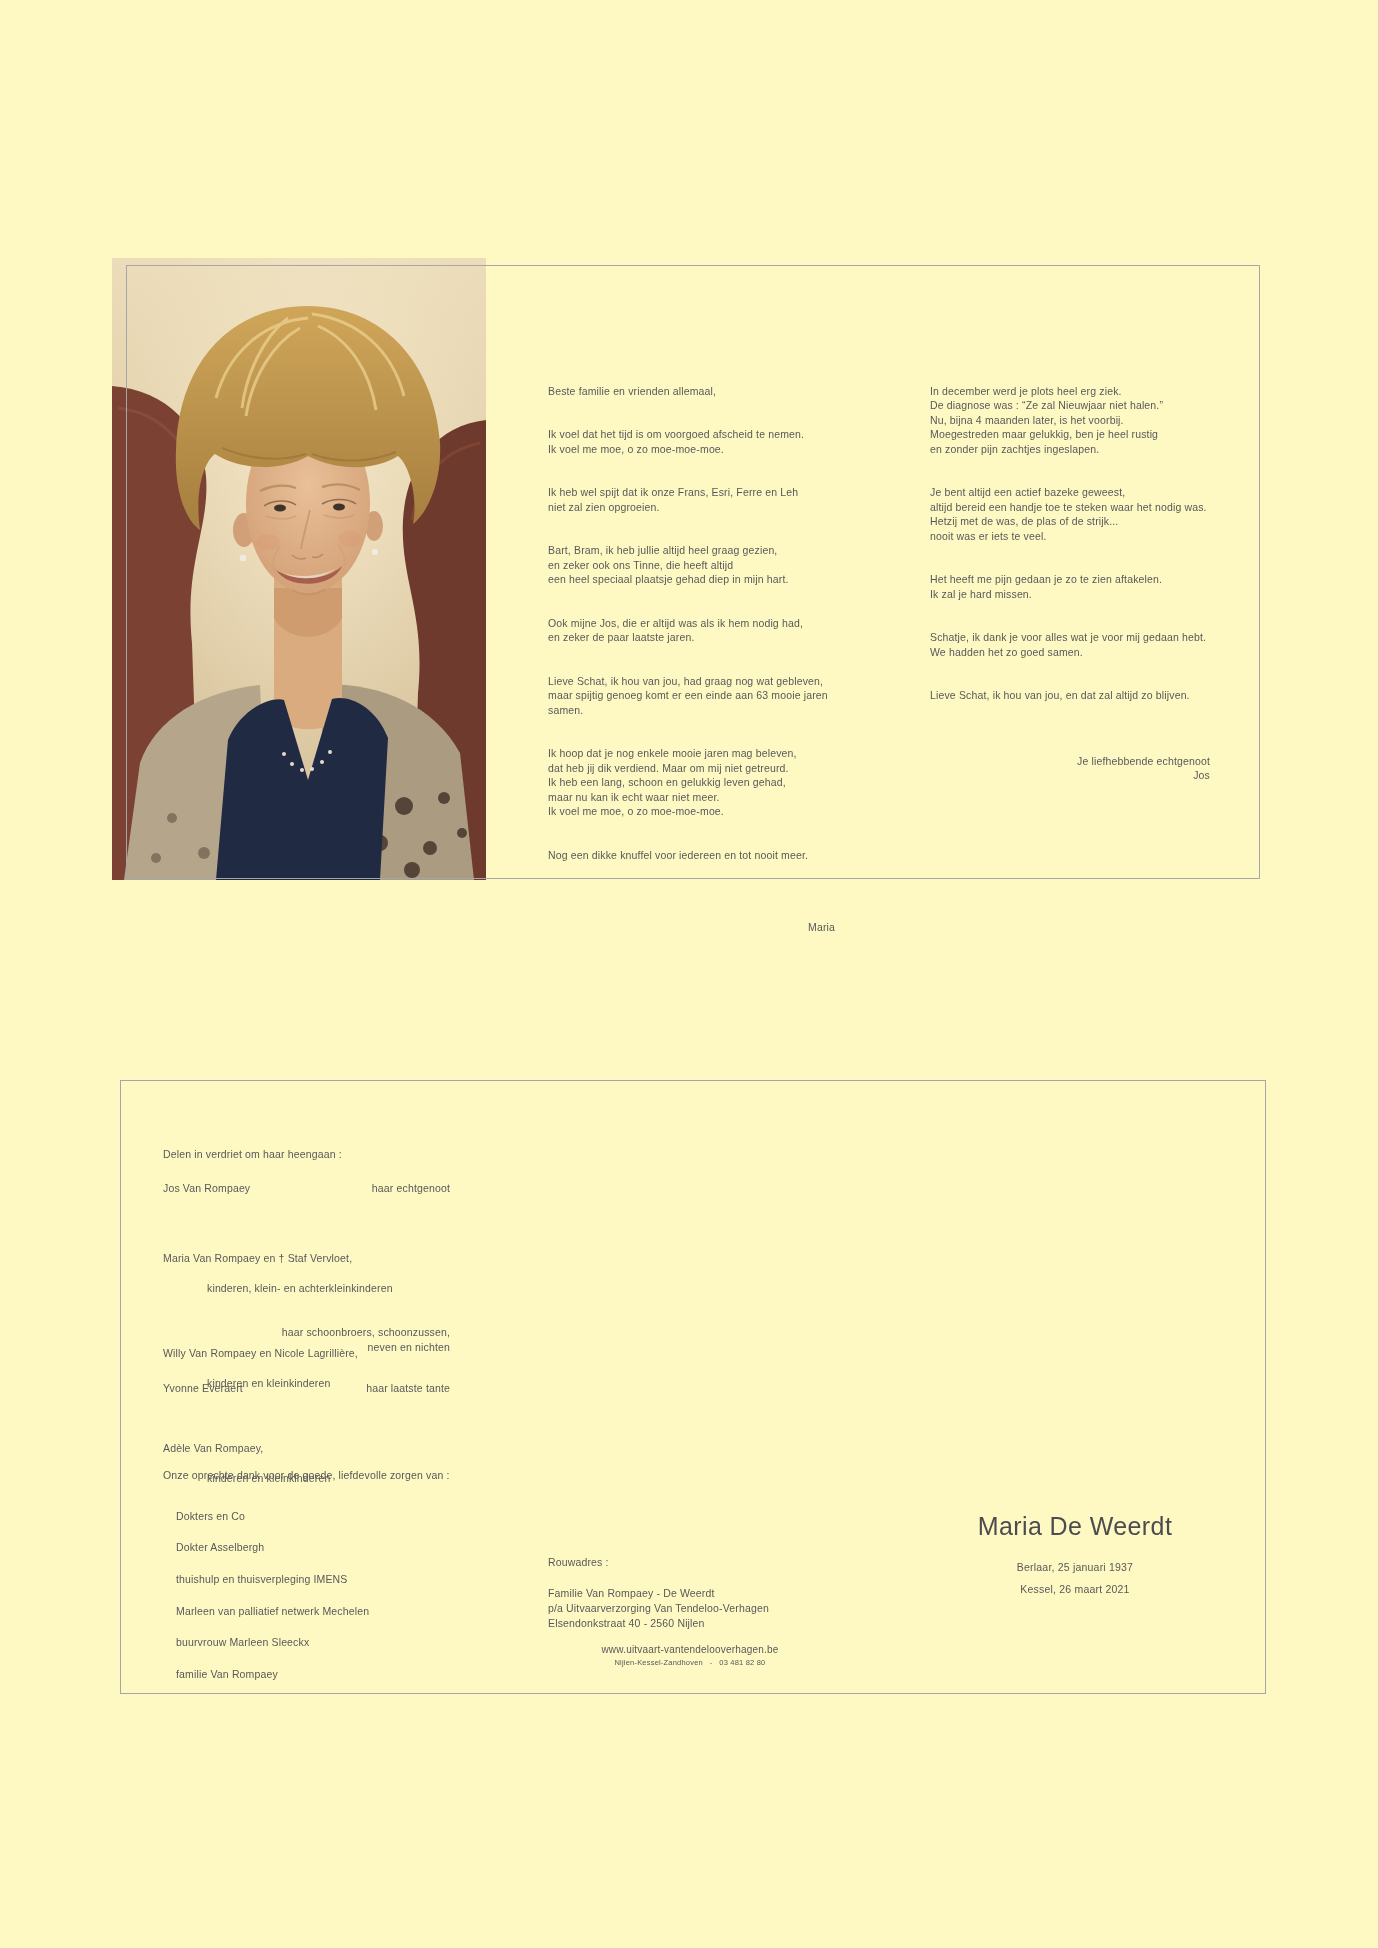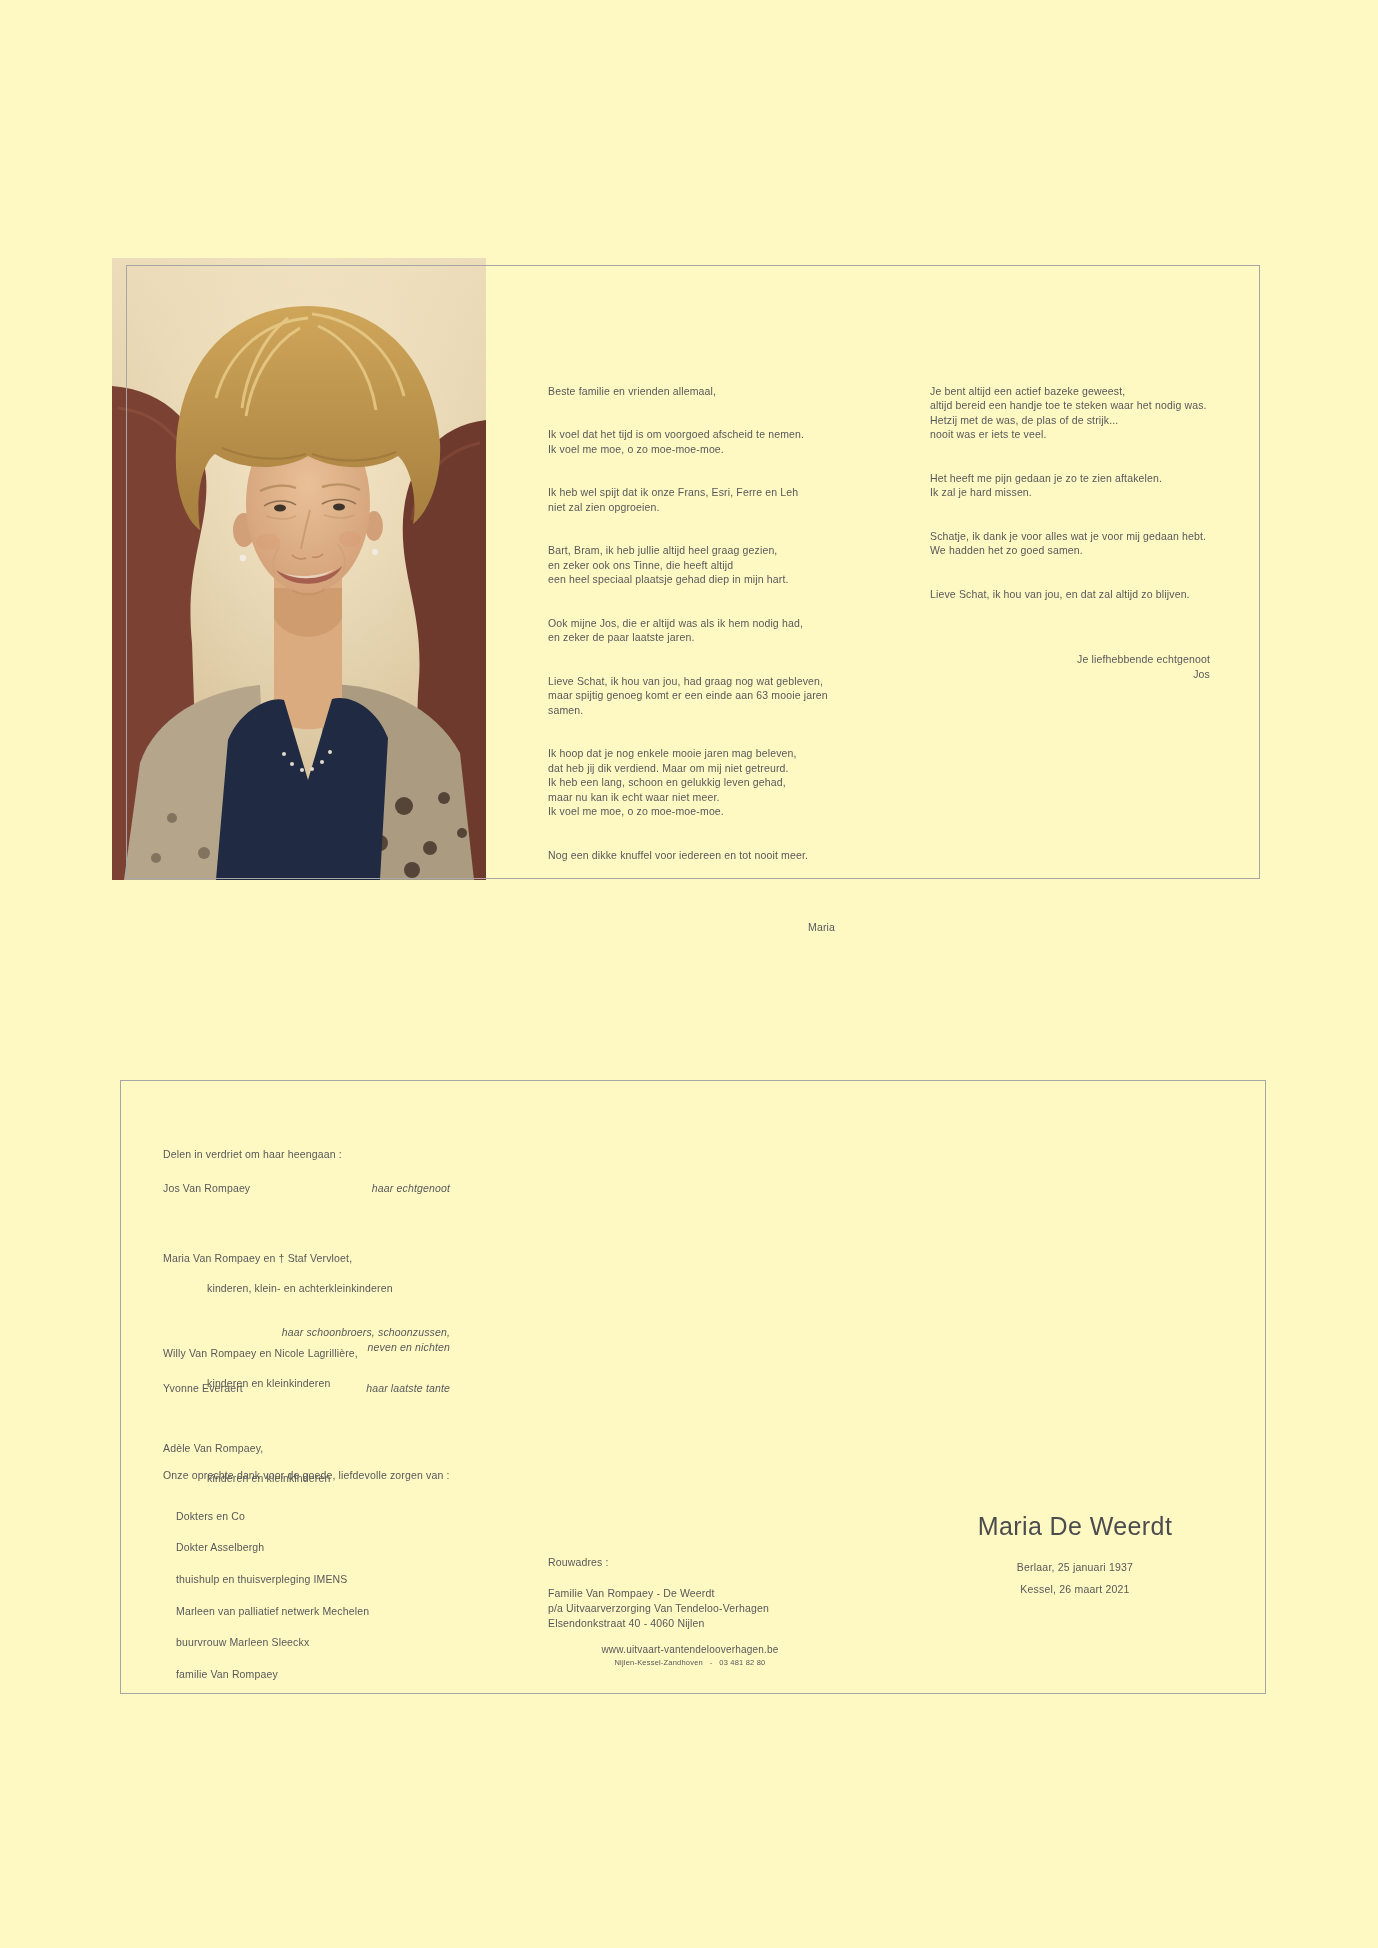--- a/index.html
+++ b/index.html
@@ -3,21 +3,21 @@
 <meta charset="utf-8">
 <style>
   html,body{margin:0;padding:0;background:#ffffff;}
   #page{
     position:relative;width:1378px;height:1948px;background:#fef9c3;overflow:hidden;
     font-family:"Liberation Sans","DejaVu Sans",sans-serif;color:#58585a;
   }
   .abs{position:absolute;}
   .txt{font-size:10.5px;line-height:14.5px;letter-spacing:0.15px;white-space:pre-line;}
   .para{margin-bottom:14.5px;white-space:pre-line;}
-  .it{font-style:italic;}
+  .it{}
   .panel-border{position:absolute;border:1px solid #a6a6a6;z-index:3;pointer-events:none;}
   #photo{position:absolute;left:112px;top:258px;width:374px;height:622px;z-index:2;}
   #col1{left:548px;top:369px;width:300px;}
   #col2{left:930px;top:369px;width:285px;}
   .closing{margin-top:22px;text-align:right;width:280px;white-space:pre-line;}
   .sig{margin-top:29px;margin-left:260px;}
   .row-split{display:flex;justify-content:space-between;width:287px;}
   .child{margin-bottom:5px;}
   .child .sub{padding-left:44px;}
   .thanks-item{line-height:17.2px;}
@@ -162,20 +162,25 @@
     <div class="para">Ik hoop dat je nog enkele mooie jaren mag beleven,
 dat heb jij dik verdiend. Maar om mij niet getreurd.
 Ik heb een lang, schoon en gelukkig leven gehad,
 maar nu kan ik echt waar niet meer.
 Ik voel me moe, o zo moe-moe-moe.</div>
     <div class="para">Nog een dikke knuffel voor iedereen en tot nooit meer.</div>
     <div class="sig">Maria</div>
   </div>
 
   <div id="col2" class="abs txt">
+    <div class="para">In december werd je plots heel erg ziek.
+De diagnose was : “Ze zal Nieuwjaar niet halen.”
+Nu, bijna 4 maanden later, is het voorbij.
+Moegestreden maar gelukkig, ben je heel rustig
+en zonder pijn zachtjes ingeslapen.</div>
     <div class="para">Je bent altijd een actief bazeke geweest,
 altijd bereid een handje toe te steken waar het nodig was.
 Hetzij met de was, de plas of de strijk...
 nooit was er iets te veel.</div>
     <div class="para">Het heeft me pijn gedaan je zo te zien aftakelen.
 Ik zal je hard missen.</div>
     <div class="para">Schatje, ik dank je voor alles wat je voor mij gedaan hebt.
 We hadden het zo goed samen.</div>
     <div class="para">Lieve Schat, ik hou van jou, en dat zal altijd zo blijven.</div>
     <div class="closing">Je liefhebbende echtgenoot
@@ -222,21 +227,21 @@
     <div class="thanks-item">thuishulp en thuisverpleging IMENS</div>
     <div class="thanks-item">Marleen van palliatief netwerk Mechelen</div>
     <div class="thanks-item">buurvrouw Marleen Sleeckx</div>
     <div class="thanks-item">familie Van Rompaey</div>
   </div>
 
   <div class="abs txt" style="left:548px;top:1540px;line-height:15.2px;">
     <div>Rouwadres :</div>
     <div>Familie Van Rompaey - De Weerdt
 p/a  Uitvaarverzorging Van Tendeloo-Verhagen
-Elsendonkstraat 40 - 4060 Nijlen</div>
+Elsendonkstraat 40 - 2560 Nijlen</div>
   </div>
 
   <div id="deceased-name" class="abs" style="left:925px;top:1512px;">Maria De Weerdt</div>
   <div class="abs date-line" style="left:925px;top:1560px;">Berlaar, 25 januari 1937</div>
   <div class="abs date-line" style="left:925px;top:1582px;">Kessel, 26 maart 2021</div>
 
   <div id="footer-web" class="abs" style="left:540px;top:1643px;">www.uitvaart-vantendelooverhagen.be</div>
   <div id="footer-loc" class="abs" style="left:540px;top:1657px;">Nijlen-Kessel-Zandhoven   -   03 481 82 80</div>
 
 </div>

